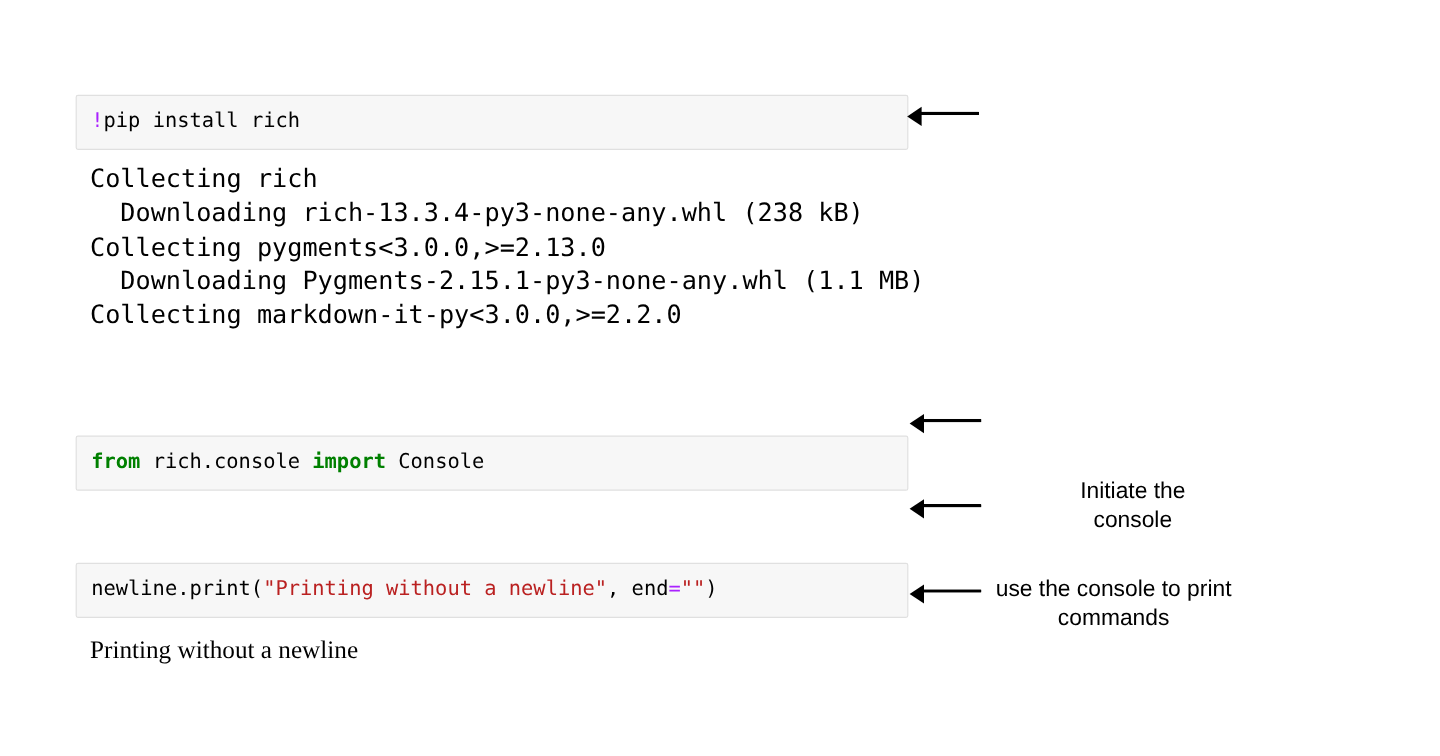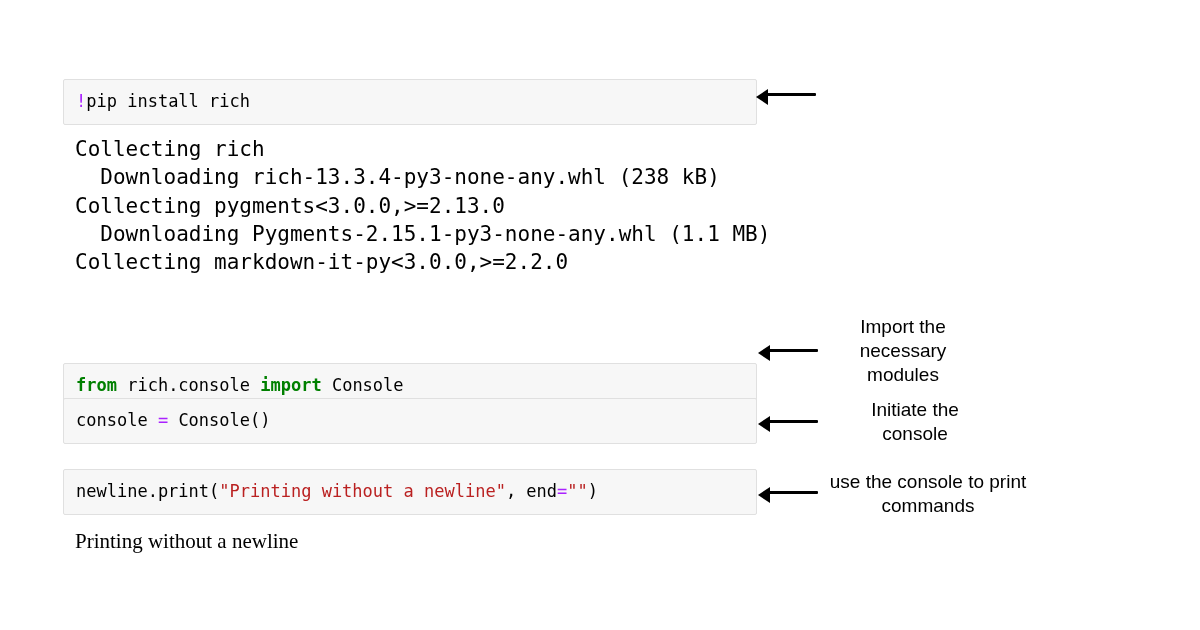--- a/index.html
+++ b/index.html
@@ -70,32 +70,28 @@
   <div class="codecell" style="left:63px; top:79px; width:668px;"><span class="op">!</span><span>pip install rich</span></div>
 
   <div class="output" style="left:75px; top:135px;">Collecting rich
   Downloading rich-13.3.4-py3-none-any.whl (238 kB)
 Collecting pygments&lt;3.0.0,&gt;=2.13.0
   Downloading Pygments-2.15.1-py3-none-any.whl (1.1 MB)
 Collecting markdown-it-py&lt;3.0.0,&gt;=2.2.0</div>
 
   <div class="codecell" style="left:63px; top:327px; width:668px;margin-top:36px;"><span class="kw">from</span><span> rich.console </span><span class="kw">import</span><span> Console</span></div>
 
-  <div class="codecell" style="left:63px; top:398px; width:668px;"><span>console </span><span class="op">=</span><span> Console()</span></div>
 
   <div class="codecell" style="left:63px; top:469px; width:668px;"><span>newline.print(</span><span class="str">"Printing without a newline"</span><span>, end</span><span class="op">=</span><span class="str">""</span><span>)</span></div>
 
   <div class="output" style="left:75px; top:527px;font-family:Liberation Serif, serif;">Printing without a newline</div>
 
   <div class="arrow" style="left:766px; top:93px;  width:50px;"></div>
   <div class="arrow" style="left:768px; top:349px; width:50px;"></div>
   <div class="arrow" style="left:768px; top:420px; width:50px;"></div>
   <div class="arrow" style="left:768px; top:491px; width:50px;"></div>
 
-  <div class="annot" style="left:838px; top:315px; width:130px;">Import the
-necessary
-modules</div>
-  <div class="annot" style="left:850px; top:398px; width:130px;">Initiate the
+  <div class="annot" style="left:879px; top:398px; width:130px;">Initiate the
 console</div>
-  <div class="annot" style="left:828px; top:470px; width:200px;text-align:center;">use the console to
+  <div class="annot" style="left:828px; top:480px; width:200px;text-align:center;">use the console to
 print commands</div>
 
 </div>
 
 </body></html>

